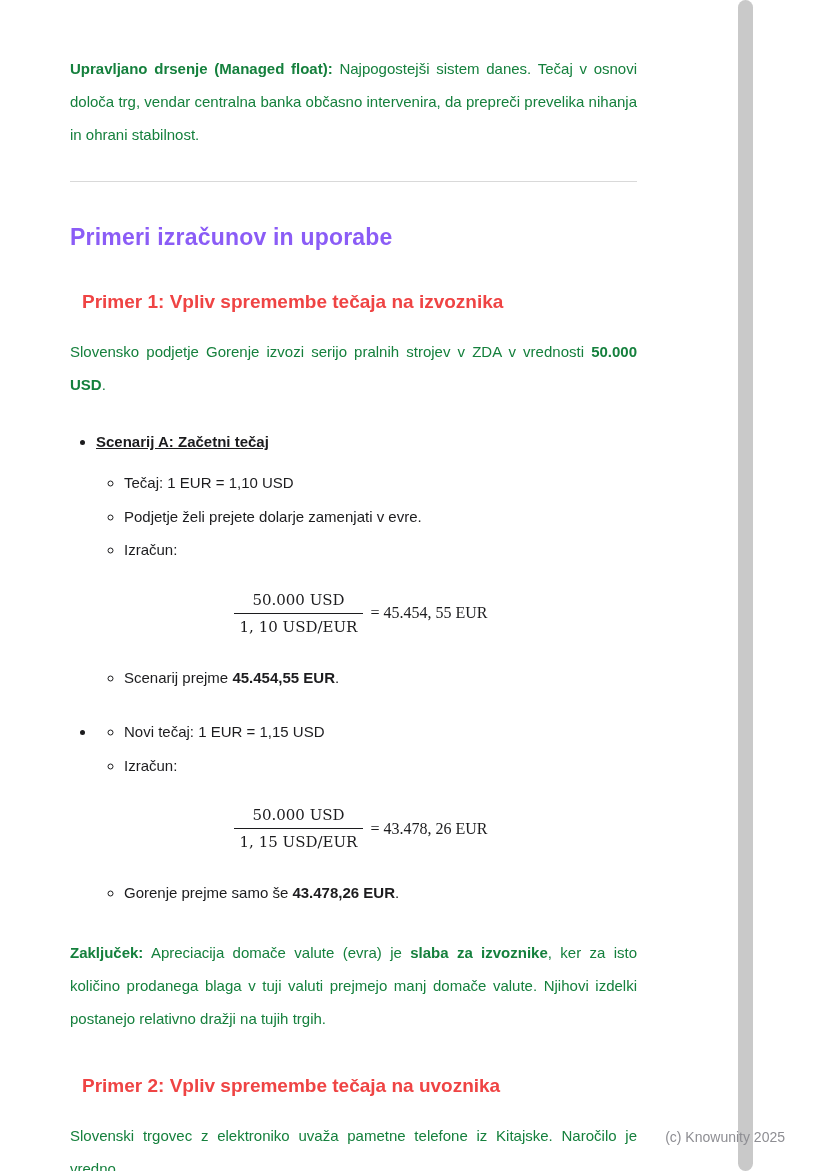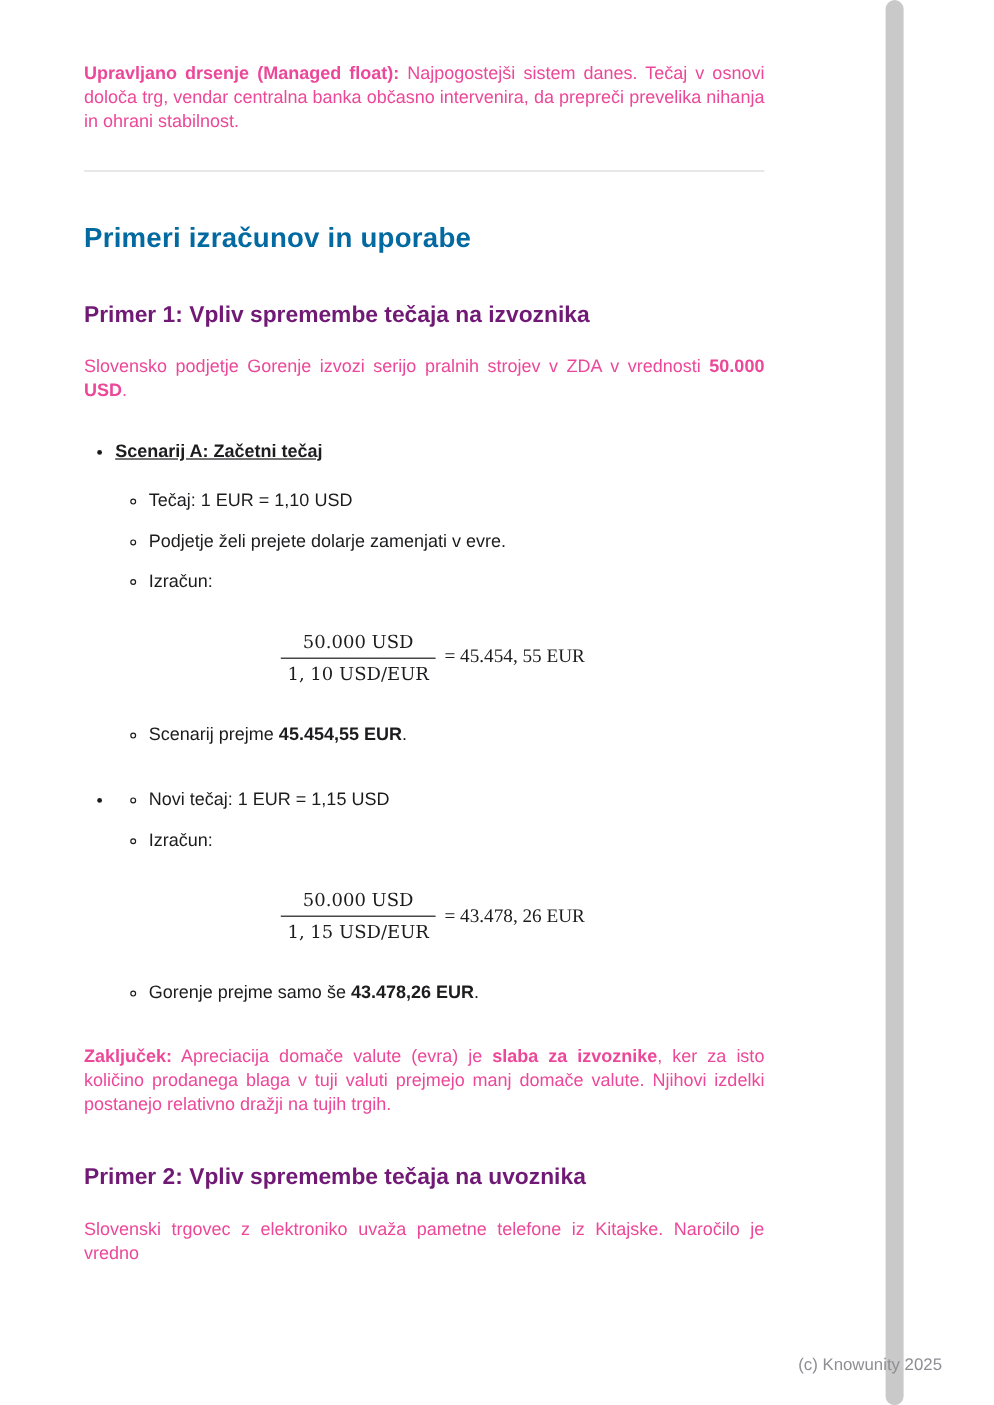--- a/index.html
+++ b/index.html
@@ -13,43 +13,43 @@
   }
   .doc {
     position: absolute;
     left: 70px;
     top: 0;
     width: 567px;
     padding-top: 30px;
   }
   p.body {
     font-size: 15px;
-    line-height: 20px;
+    line-height: 33px;
     text-align: justify;
     margin: 22px 0;
-    color: #ec4899;
+    color: #15803d;
   }
   strong { font-weight: 700; }
   hr.divider {
     border: none;
     border-top: 1px solid #d9d9d9;
     margin: 30px 0 0 0;
   }
   h1.faded {
-    color: #0369a1;
+    color: #8b5cf6;
     font-size: 23px;
     font-weight: 700;
     margin: 42px 0 0 0;
     letter-spacing: 0.2px;
   }
   h2.faded {
-    color: #701a75;
+    color: #ef4444;
     font-size: 19px;
     font-weight: 700;
-    margin: 40px 0 22px 0;
+    margin: 40px 0 22px 12px;
   }
   ul.l1 {
     list-style-type: disc;
     padding-left: 26px;
     margin: 26px 0;
     font-size: 15px;
   }
   ul.l1 > li { margin: 22px 0; line-height: 30px; }
   .scenario-title { font-weight: 700; font-size: 15px; text-decoration: underline; }
   ul.l2 {

